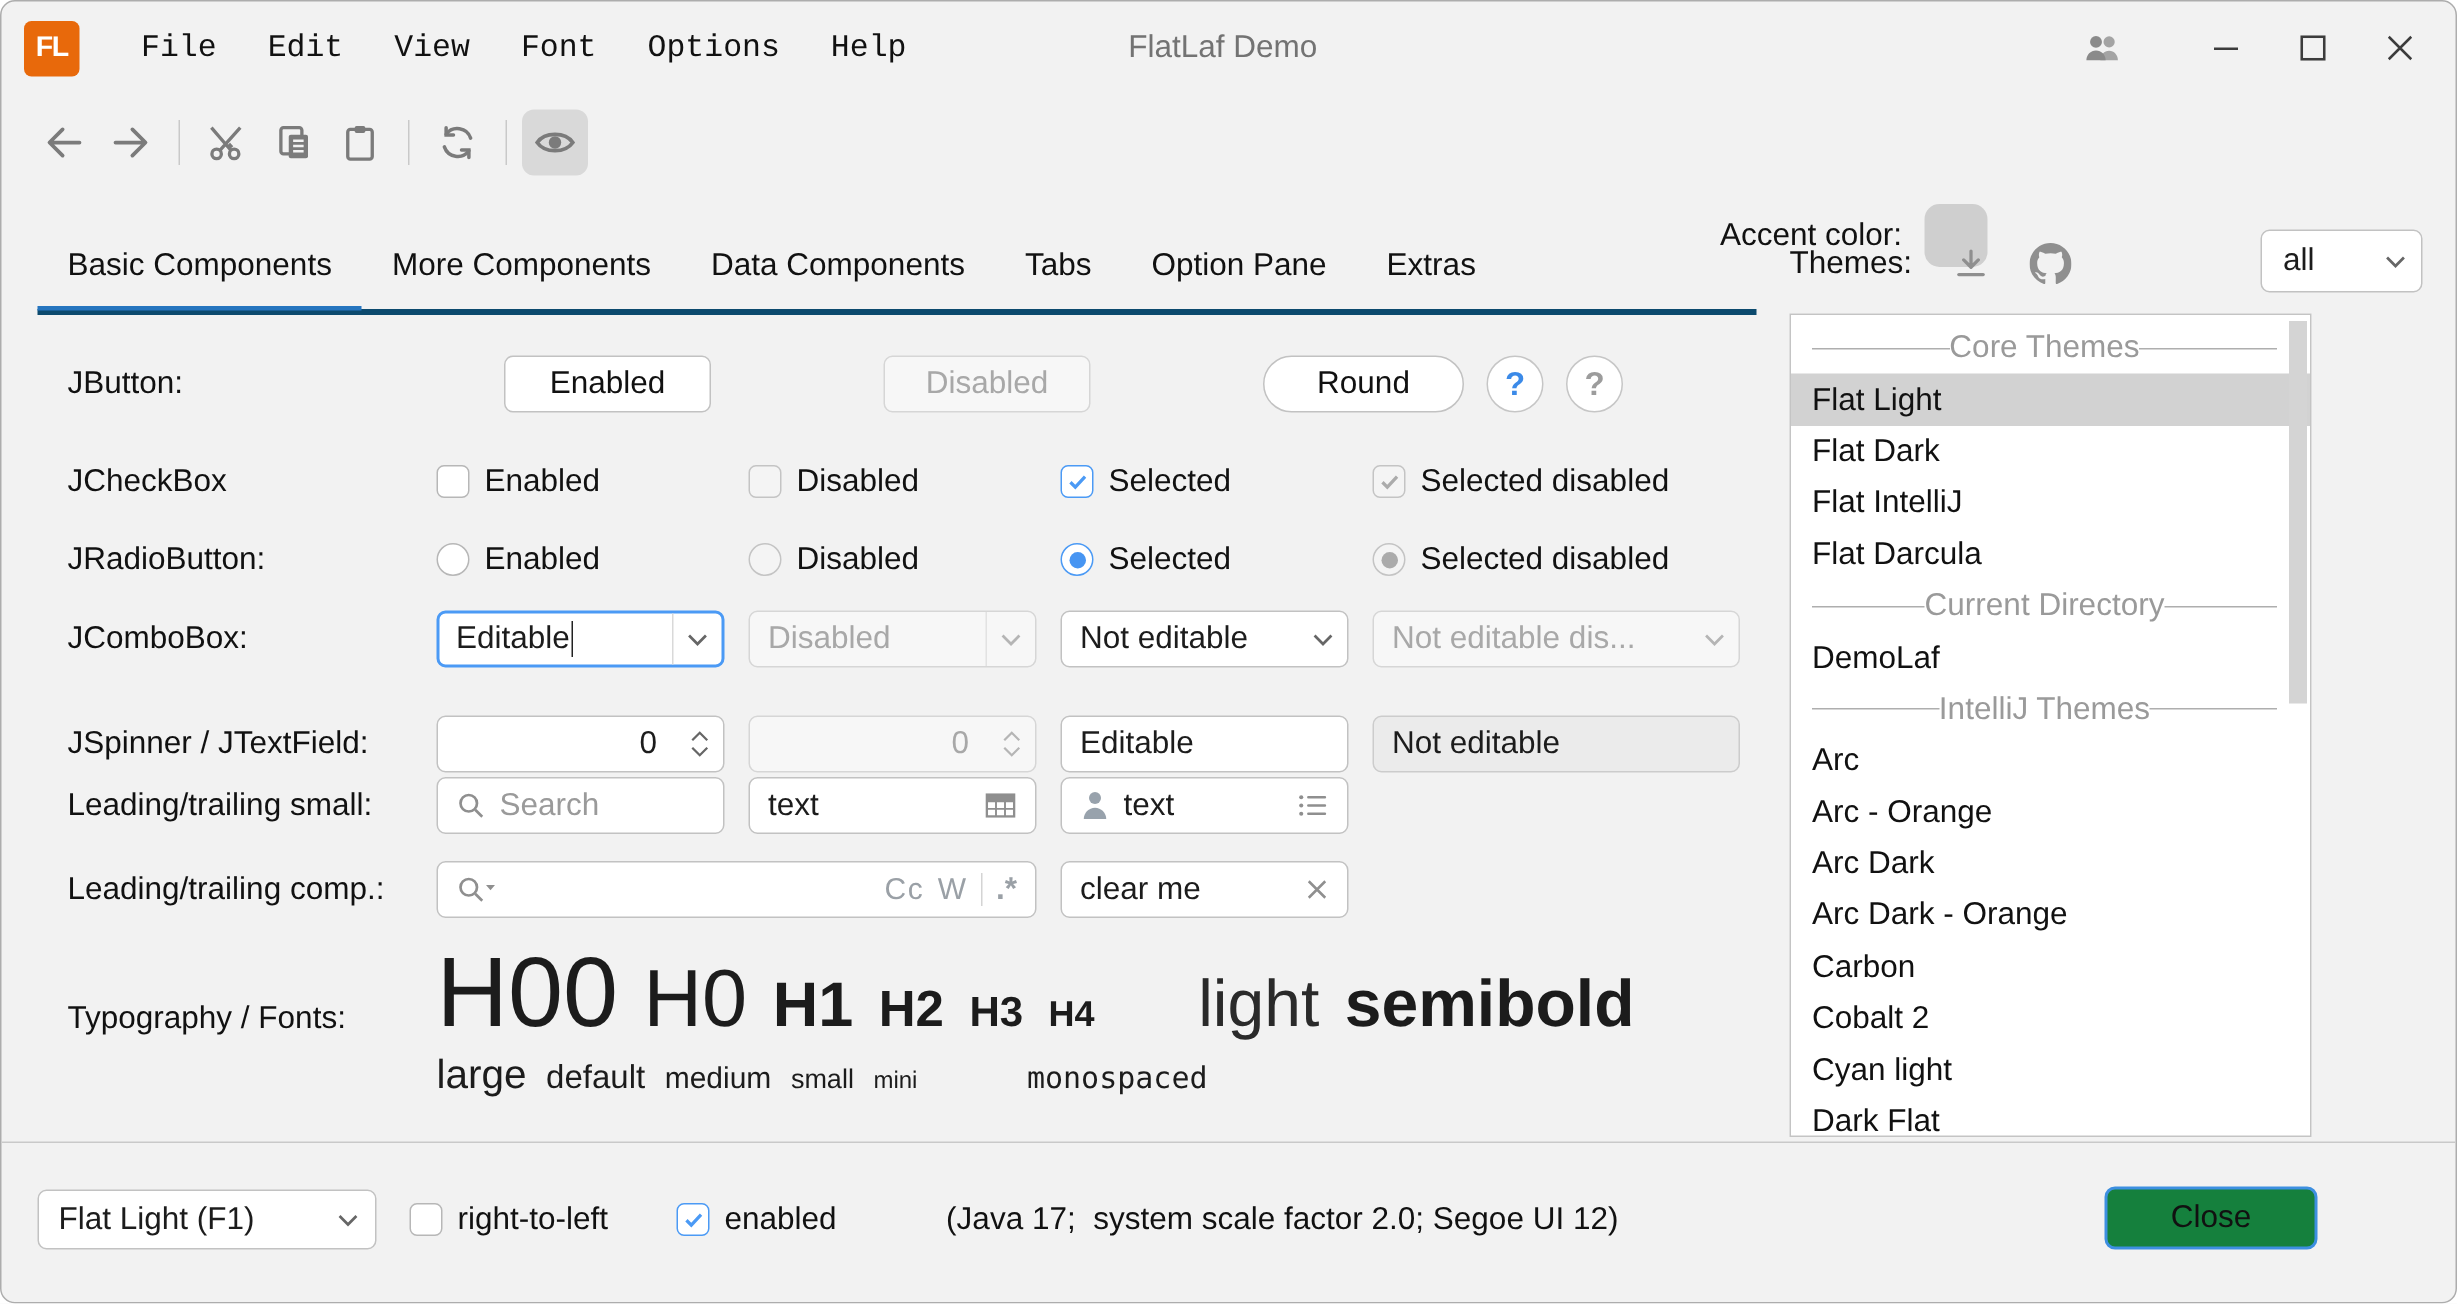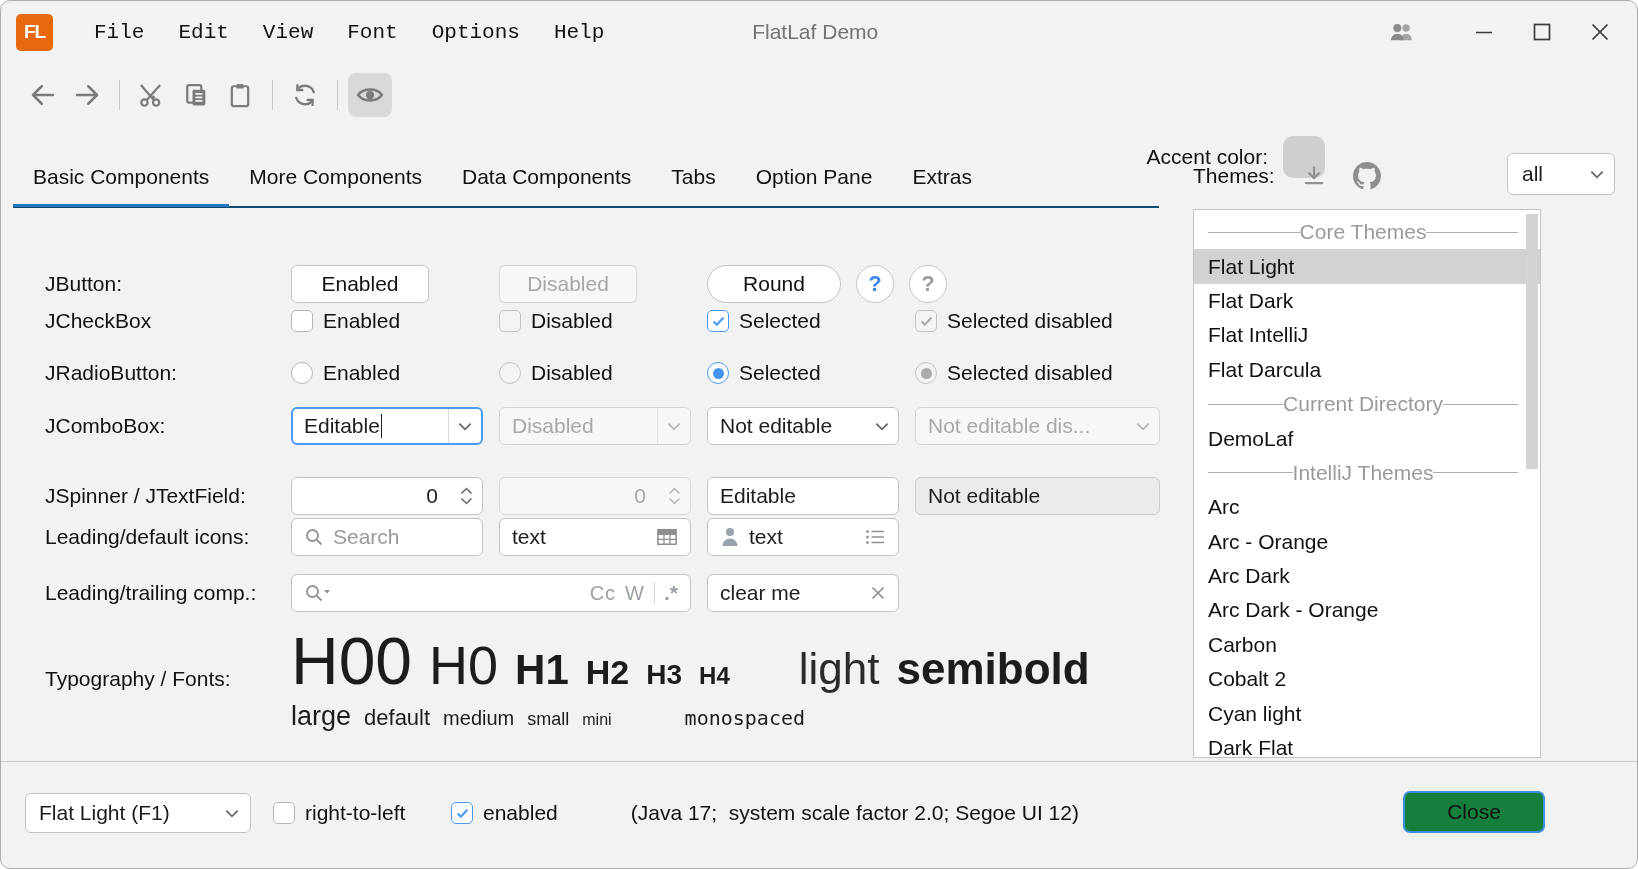--- a/index.html
+++ b/index.html
@@ -22,21 +22,21 @@
   .toolbtn { width:44px; height:44px; display:flex; align-items:center; justify-content:center; color:#7b7b7b; border-radius:8px; }
   .toolbtn.selected { background:#d9d9d9; }
   .tsep { width:1px; height:30px; background:#c9c9c9; margin:0 10px; }
   .accent-area { position:absolute; right:24px; top:62px; height:64px; display:flex; align-items:center; gap:19px; }
   .accent-label { font-size:21px; color:#111; margin-right:2px; }
   .swatch-wrap { width:30px; height:30px; border-radius:8px; position:relative; }
   .swatch-wrap.selected::before { content:""; position:absolute; inset:-6px; border-radius:10px; background:#cfcfcf; z-index:0; }
   .swatch { position:relative; width:30px; height:30px; border-radius:8px; z-index:1; }
 
   
-  .tabstrip { position:absolute; left:12px; top:146px; width:1146px; display:flex; border-bottom:2px solid #0c4a6e; }
+  .tabstrip { position:absolute; left:24px; top:146px; width:1146px; display:flex; border-bottom:4px solid #0c4a6e; }
   .tab { padding:18px 20px 17px 20px; font-size:21px; color:#111; position:relative; }
   .tab.active::after { content:""; position:absolute; left:0; right:0; bottom:-1px; height:3px; background:#2675BF; }
 
   
   .themes-head { position:absolute; left:1192px; top:150px; width:422px; height:50px; display:flex; align-items:center; }
   .themes-label { font-size:21px; color:#111; }
   .th-icon { color:#8f8f8f; margin-left:26px; display:flex; align-items:center; }
   .themes-filter { position:absolute; right:0; top:2px; width:108px; height:42px; background:#fff; border:1px solid #c2c2c2; border-radius:6px; display:flex; align-items:center; padding-left:14px; font-size:21px; }
   .themes-filter .arrow { margin-left:auto; width:34px; color:#666; display:flex; justify-content:center; }
   .theme-list { position:absolute; left:1192px; top:208px; width:348px; height:549px; background:#fff; border:1px solid #c4c4c4; overflow:hidden; padding-top:5px; }
@@ -286,21 +286,21 @@
     <div class="t-item">Arc Dark - Orange</div>
     <div class="t-item">Carbon</div>
     <div class="t-item">Cobalt 2</div>
     <div class="t-item">Cyan light</div>
     <div class="t-item">Dark Flat</div>
     <div class="t-scroll">
         <div class="t-thumb"></div>
       </div>
   </div>
 
-  <div class="row" style="top:264px; height:38px;">
+  <div class="row" style="top:236px; height:38px;gap:45px;">
     <div class="rlabel">JButton:</div>
     <div class="slot">
         <div class="btn">Enabled</div>
       </div>
     <div class="slot">
         <div class="btn disabled">Disabled</div>
       </div>
     <div class="slot c4">
       <div class="btn roundbtn">Round</div>
       <div class="helpbtn blue">?</div>
@@ -435,21 +435,21 @@
         </div>
       </div>
     <div class="slot c4">
         <div class="tf gray">
           <span>Not editable</span>
         </div>
       </div>
   </div>
 
   <div class="row" style="top:517px; height:38px;">
-    <div class="rlabel">Leading/default icons:</div>
+    <div class="rlabel">Leading/trailing small:</div>
     <div class="slot">
       <div class="tf">
         <span class="ticon">
             <svg width="20" height="20" viewBox="0 0 20 20" stroke="currentColor" stroke-width="1.8" fill="none">
               <circle cx="8.5" cy="8.5" r="5.5"></circle>
               <path d="M12.8 12.8L17.5 17.5"></path>
             </svg>
           </span>
         <span class="ph">Search</span>
       </div>

